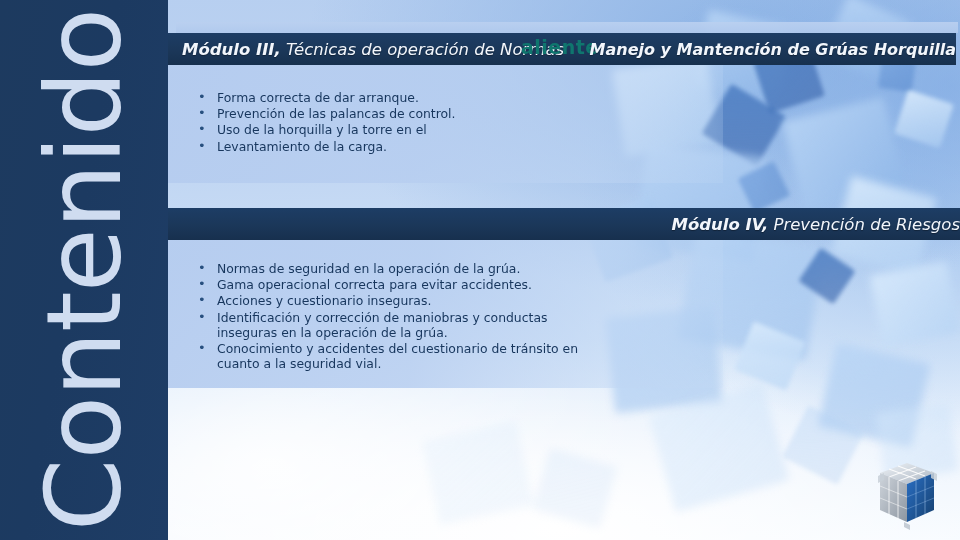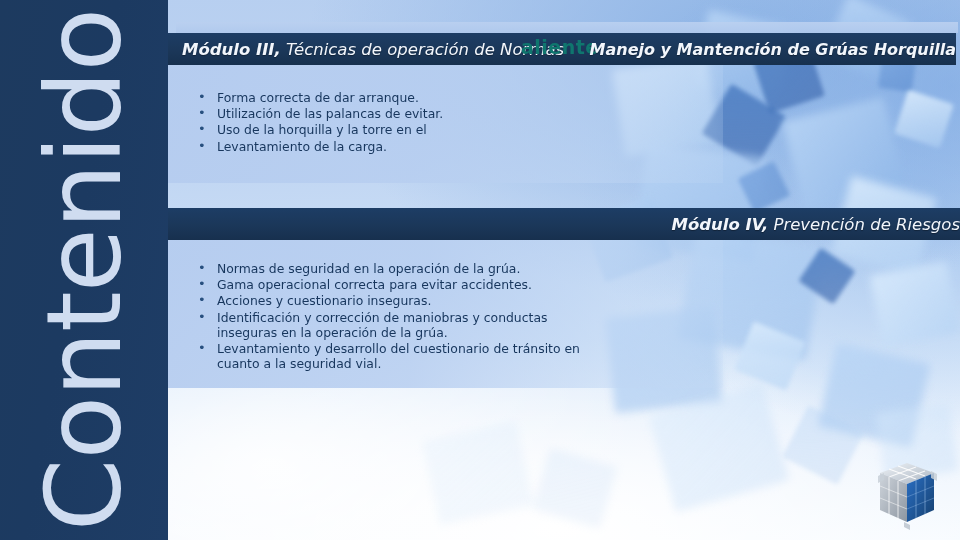--- a/index.html
+++ b/index.html
@@ -203,37 +203,37 @@
   </div>
 
   <div class="ghost">aliente</div>
 
   <div id="hdr-right">
     <span class="hdr-label">Manejo y Mantención de Grúas Horquilla</span>
   </div>
 
   <ul class="bullets" id="list1">
     <li><span>Forma  correcta  de dar arranque.</span></li>
-    <li><span>Utilización de las palancas de evitar.</span></li>
+    <li><span>Prevención de las palancas de control.</span></li>
     <li><span>Uso de la horquilla y la torre  en el</span></li>
     <li><span>Levantamiento de la carga.</span></li>
   </ul>
 
   <div class="content-panel" id="panel2"></div>
 
   <div class="hdr" id="hdr2">
     <span class="hdr-label"><span>Módulo  IV,</span><span class="thin"> Prevención de Riesgos</span></span>
   </div>
 
   <ul class="bullets" id="list2">
     <li><span>Normas  de seguridad en la operación  de la grúa.</span></li>
     <li><span>Gama operacional correcta para evitar accidentes.</span></li>
     <li><span>Acciones y cuestionario inseguras.</span></li>
     <li><span>Identificación y corrección  de maniobras y conductas</span><span class="cont">inseguras en la operación  de la grúa.</span></li>
-    <li><span>Levantamiento  y desarrollo del cuestionario de tránsito en</span><span class="cont">cuanto a la seguridad vial.</span></li>
+    <li><span>Conocimiento  y accidentes del cuestionario de tránsito en</span><span class="cont">cuanto a la seguridad vial.</span></li>
   </ul>
 
   <div class="left-panel">
     <div class="vtitle">Contenido</div>
   </div>
 
   <div class="logo">
     <svg viewBox="0 0 62 72" width="62" height="72">
       <defs>
         <linearGradient id="gBlue" x1="0" y1="0" x2="1" y2="1">

